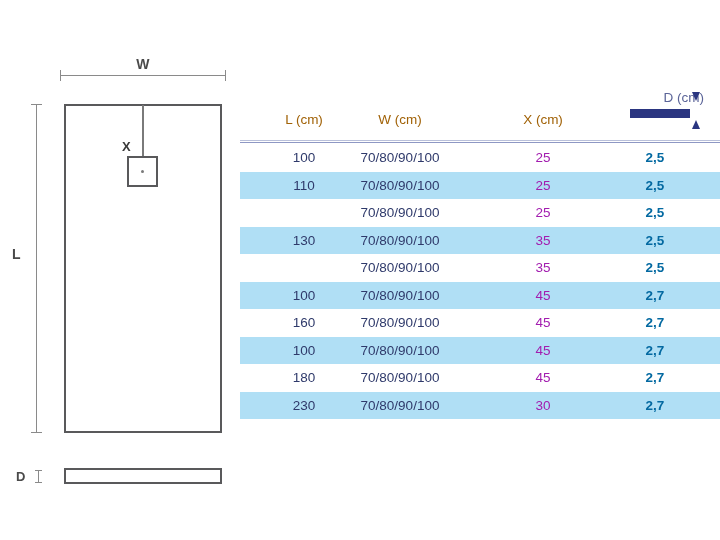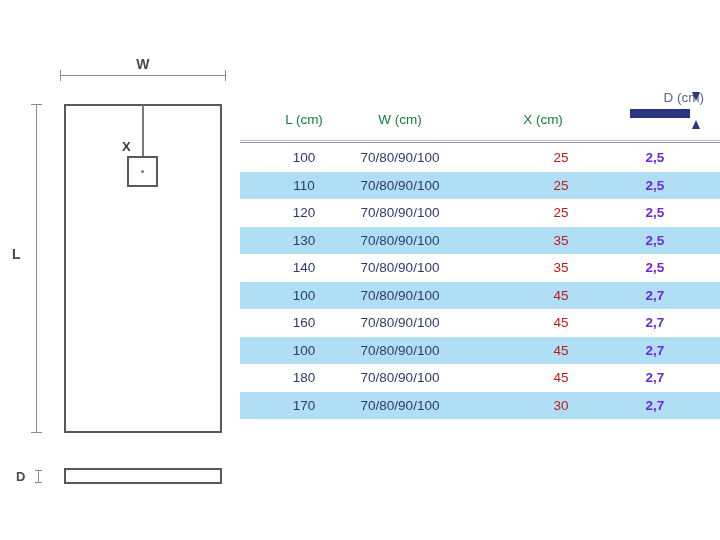--- a/index.html
+++ b/index.html
@@ -148,21 +148,21 @@
   }
 
   .thead {
     position: relative;
     height: 28px;
   }
   .th {
     position: absolute;
     top: 0;
     font-size: 13.5px;
-    color: #15803d;
+    color: #a16207;
     text-align: center;
     white-space: nowrap;
   }
   .th-l { left: 14px;  width: 100px; }
   .th-w { left: 105px; width: 110px; }
   .th-x { left: 248px; width: 110px; }
 
   .d-head {
     position: absolute;
     left: 380px; top: -22px;
@@ -230,22 +230,22 @@
     position: absolute;
     top: 0;
     height: 27.5px;
     line-height: 27.5px;
     font-size: 13.5px;
     text-align: center;
     white-space: nowrap;
   }
   .c-l { left: 14px;  width: 100px; color: #2f3a6b; }
   .c-w { left: 105px; width: 110px; color: #2f3a6b; }
-  .c-x { left: 266px; width: 110px; color: #b91c1c; }
-  .c-d { left: 370px; width: 90px;  color: #6d28d9; font-weight: bold; }
+  .c-x { left: 248px; width: 110px; color: #a21caf; }
+  .c-d { left: 370px; width: 90px;  color: #0369a1; font-weight: bold; }
 </style>
 </head>
 <body>
 
 <div id="drawing">
 
   <div class="w-dim-label">W</div>
   <div class="w-dim-line"></div>
   <div class="w-tick-left"></div>
   <div class="w-tick-right"></div>
@@ -291,33 +291,31 @@
         <div class="cell c-x">25</div>
         <div class="cell c-d">2,5</div>
       </div>
       <div class="trow alt">
         <div class="cell c-l">110</div>
         <div class="cell c-w">70/80/90/100</div>
         <div class="cell c-x">25</div>
         <div class="cell c-d">2,5</div>
       </div>
       <div class="trow">
-        <div class="cell c-l">120</div>
         <div class="cell c-w">70/80/90/100</div>
         <div class="cell c-x">25</div>
         <div class="cell c-d">2,5</div>
       </div>
       <div class="trow alt">
         <div class="cell c-l">130</div>
         <div class="cell c-w">70/80/90/100</div>
         <div class="cell c-x">35</div>
         <div class="cell c-d">2,5</div>
       </div>
       <div class="trow">
-        <div class="cell c-l">140</div>
         <div class="cell c-w">70/80/90/100</div>
         <div class="cell c-x">35</div>
         <div class="cell c-d">2,5</div>
       </div>
       <div class="trow alt">
         <div class="cell c-l">100</div>
         <div class="cell c-w">70/80/90/100</div>
         <div class="cell c-x">45</div>
         <div class="cell c-d">2,7</div>
       </div>
@@ -333,19 +331,19 @@
         <div class="cell c-x">45</div>
         <div class="cell c-d">2,7</div>
       </div>
       <div class="trow">
         <div class="cell c-l">180</div>
         <div class="cell c-w">70/80/90/100</div>
         <div class="cell c-x">45</div>
         <div class="cell c-d">2,7</div>
       </div>
       <div class="trow alt">
-        <div class="cell c-l">170</div>
+        <div class="cell c-l">230</div>
         <div class="cell c-w">70/80/90/100</div>
         <div class="cell c-x">30</div>
         <div class="cell c-d">2,7</div>
       </div>
     </div>
 </div>
 
 </body></html>

